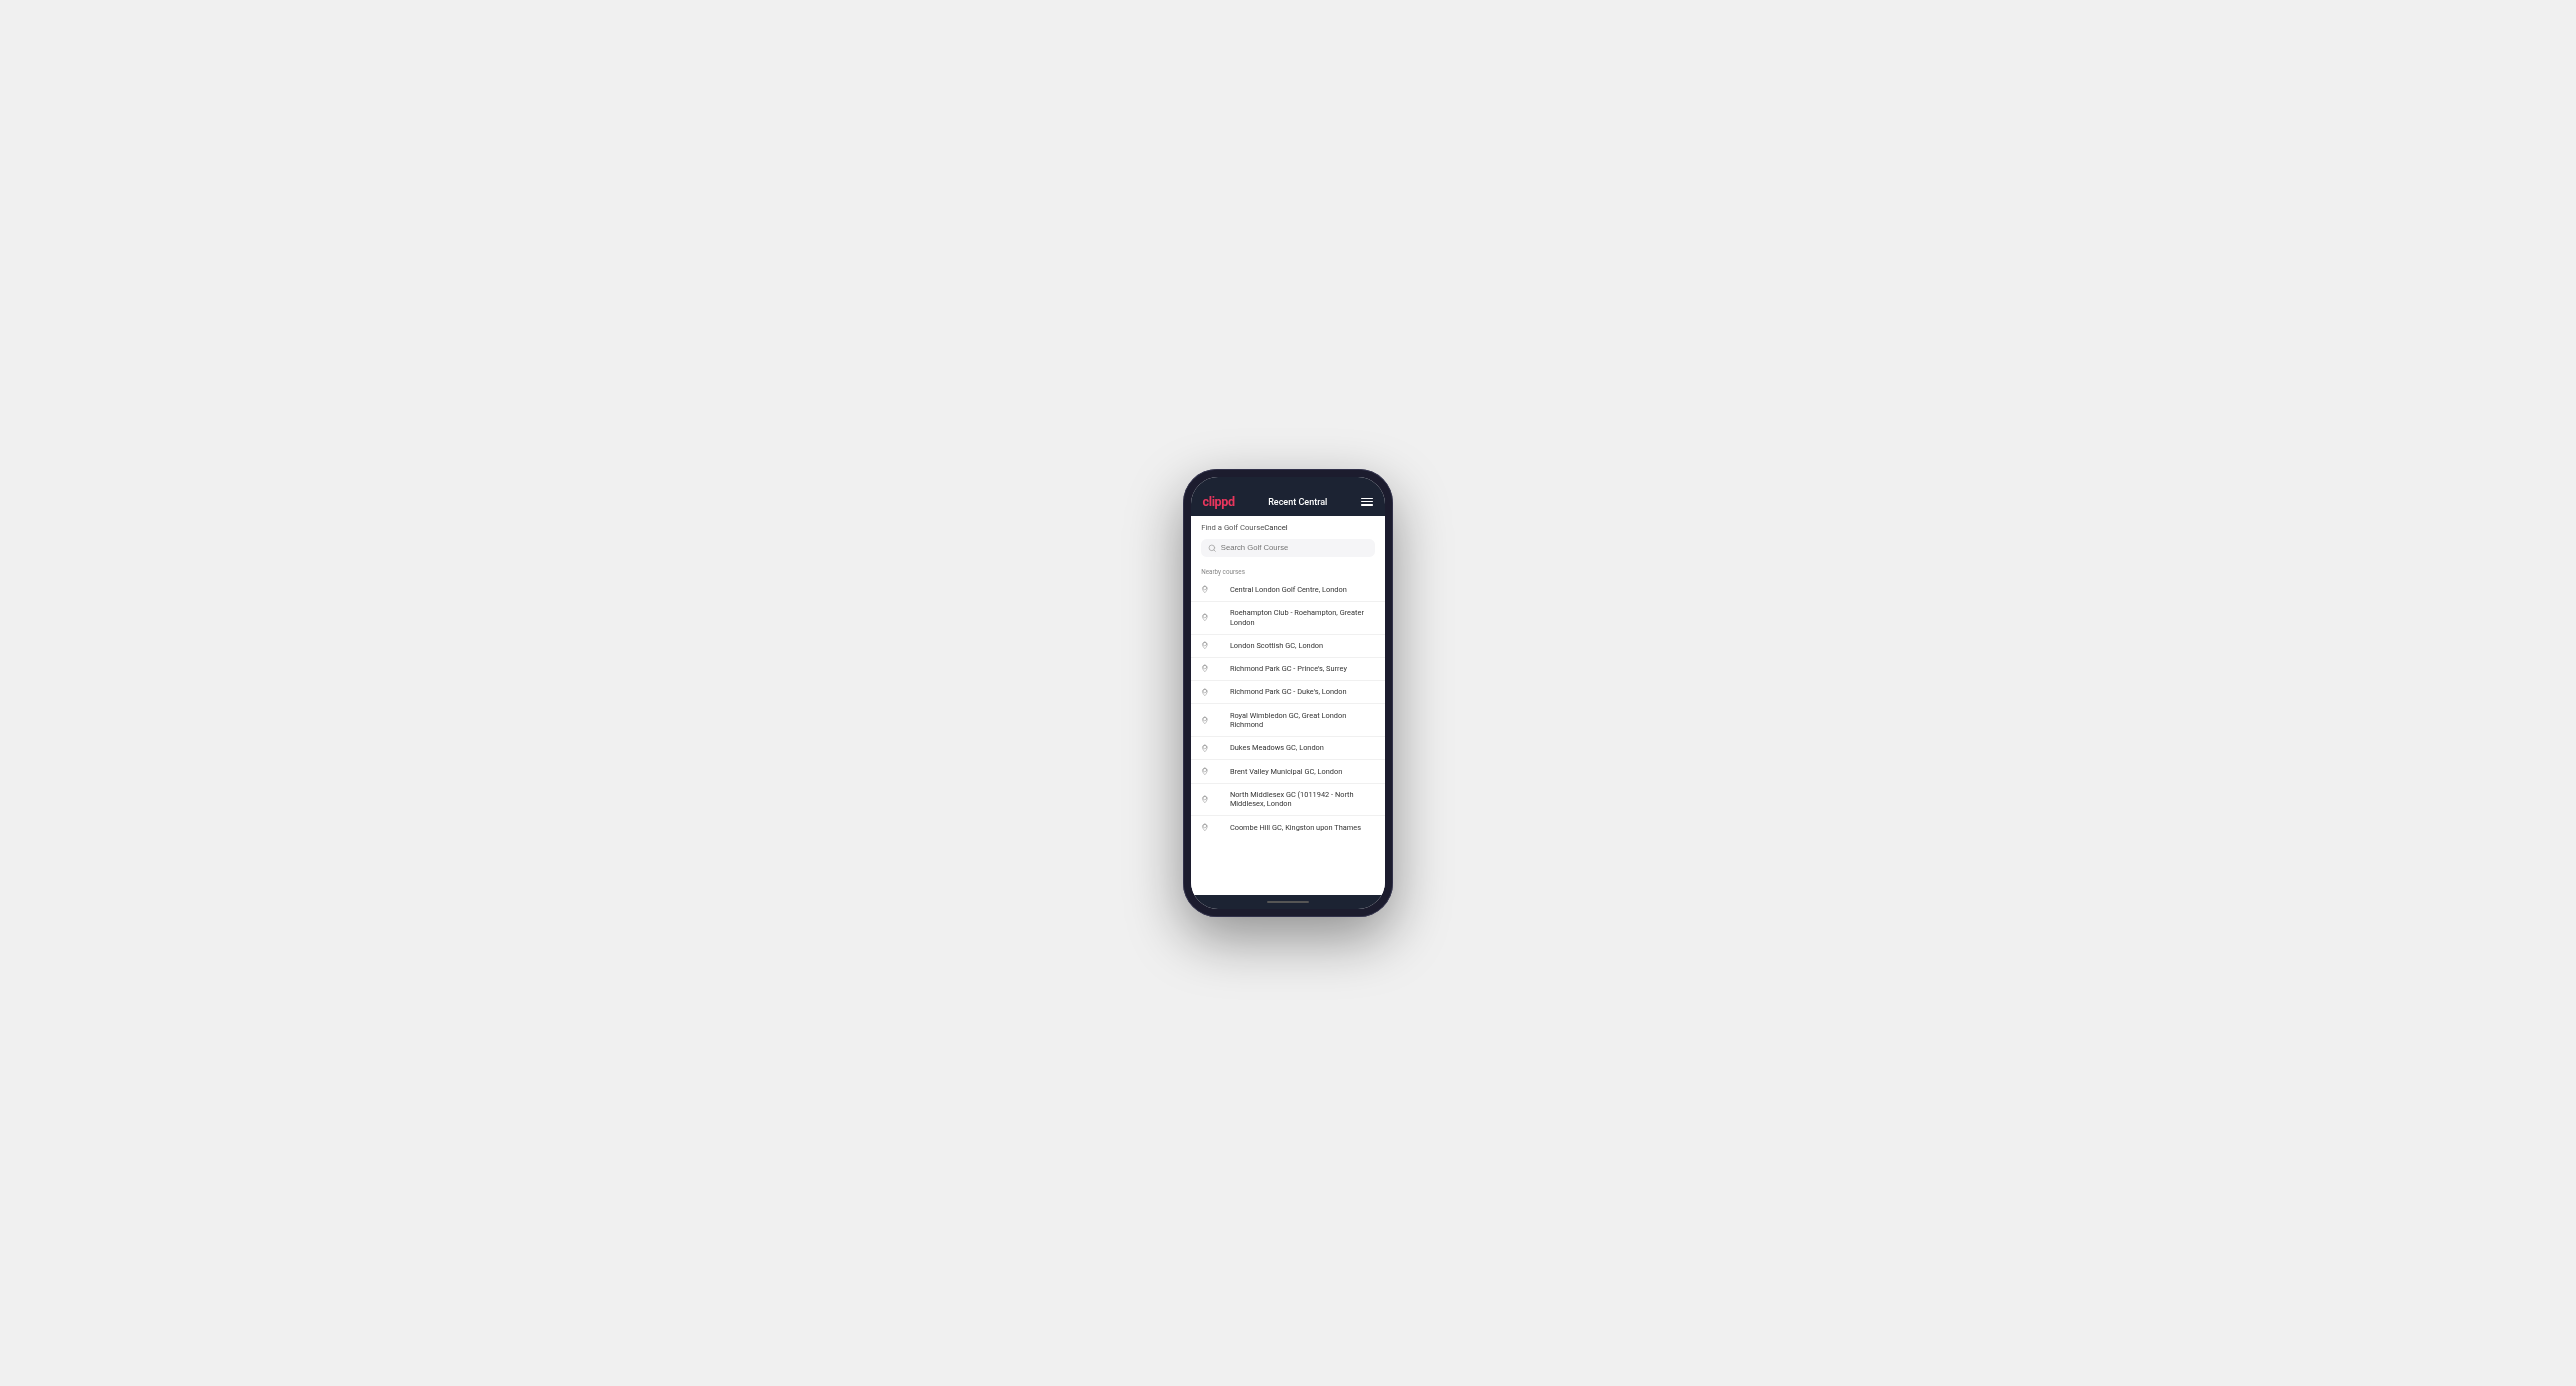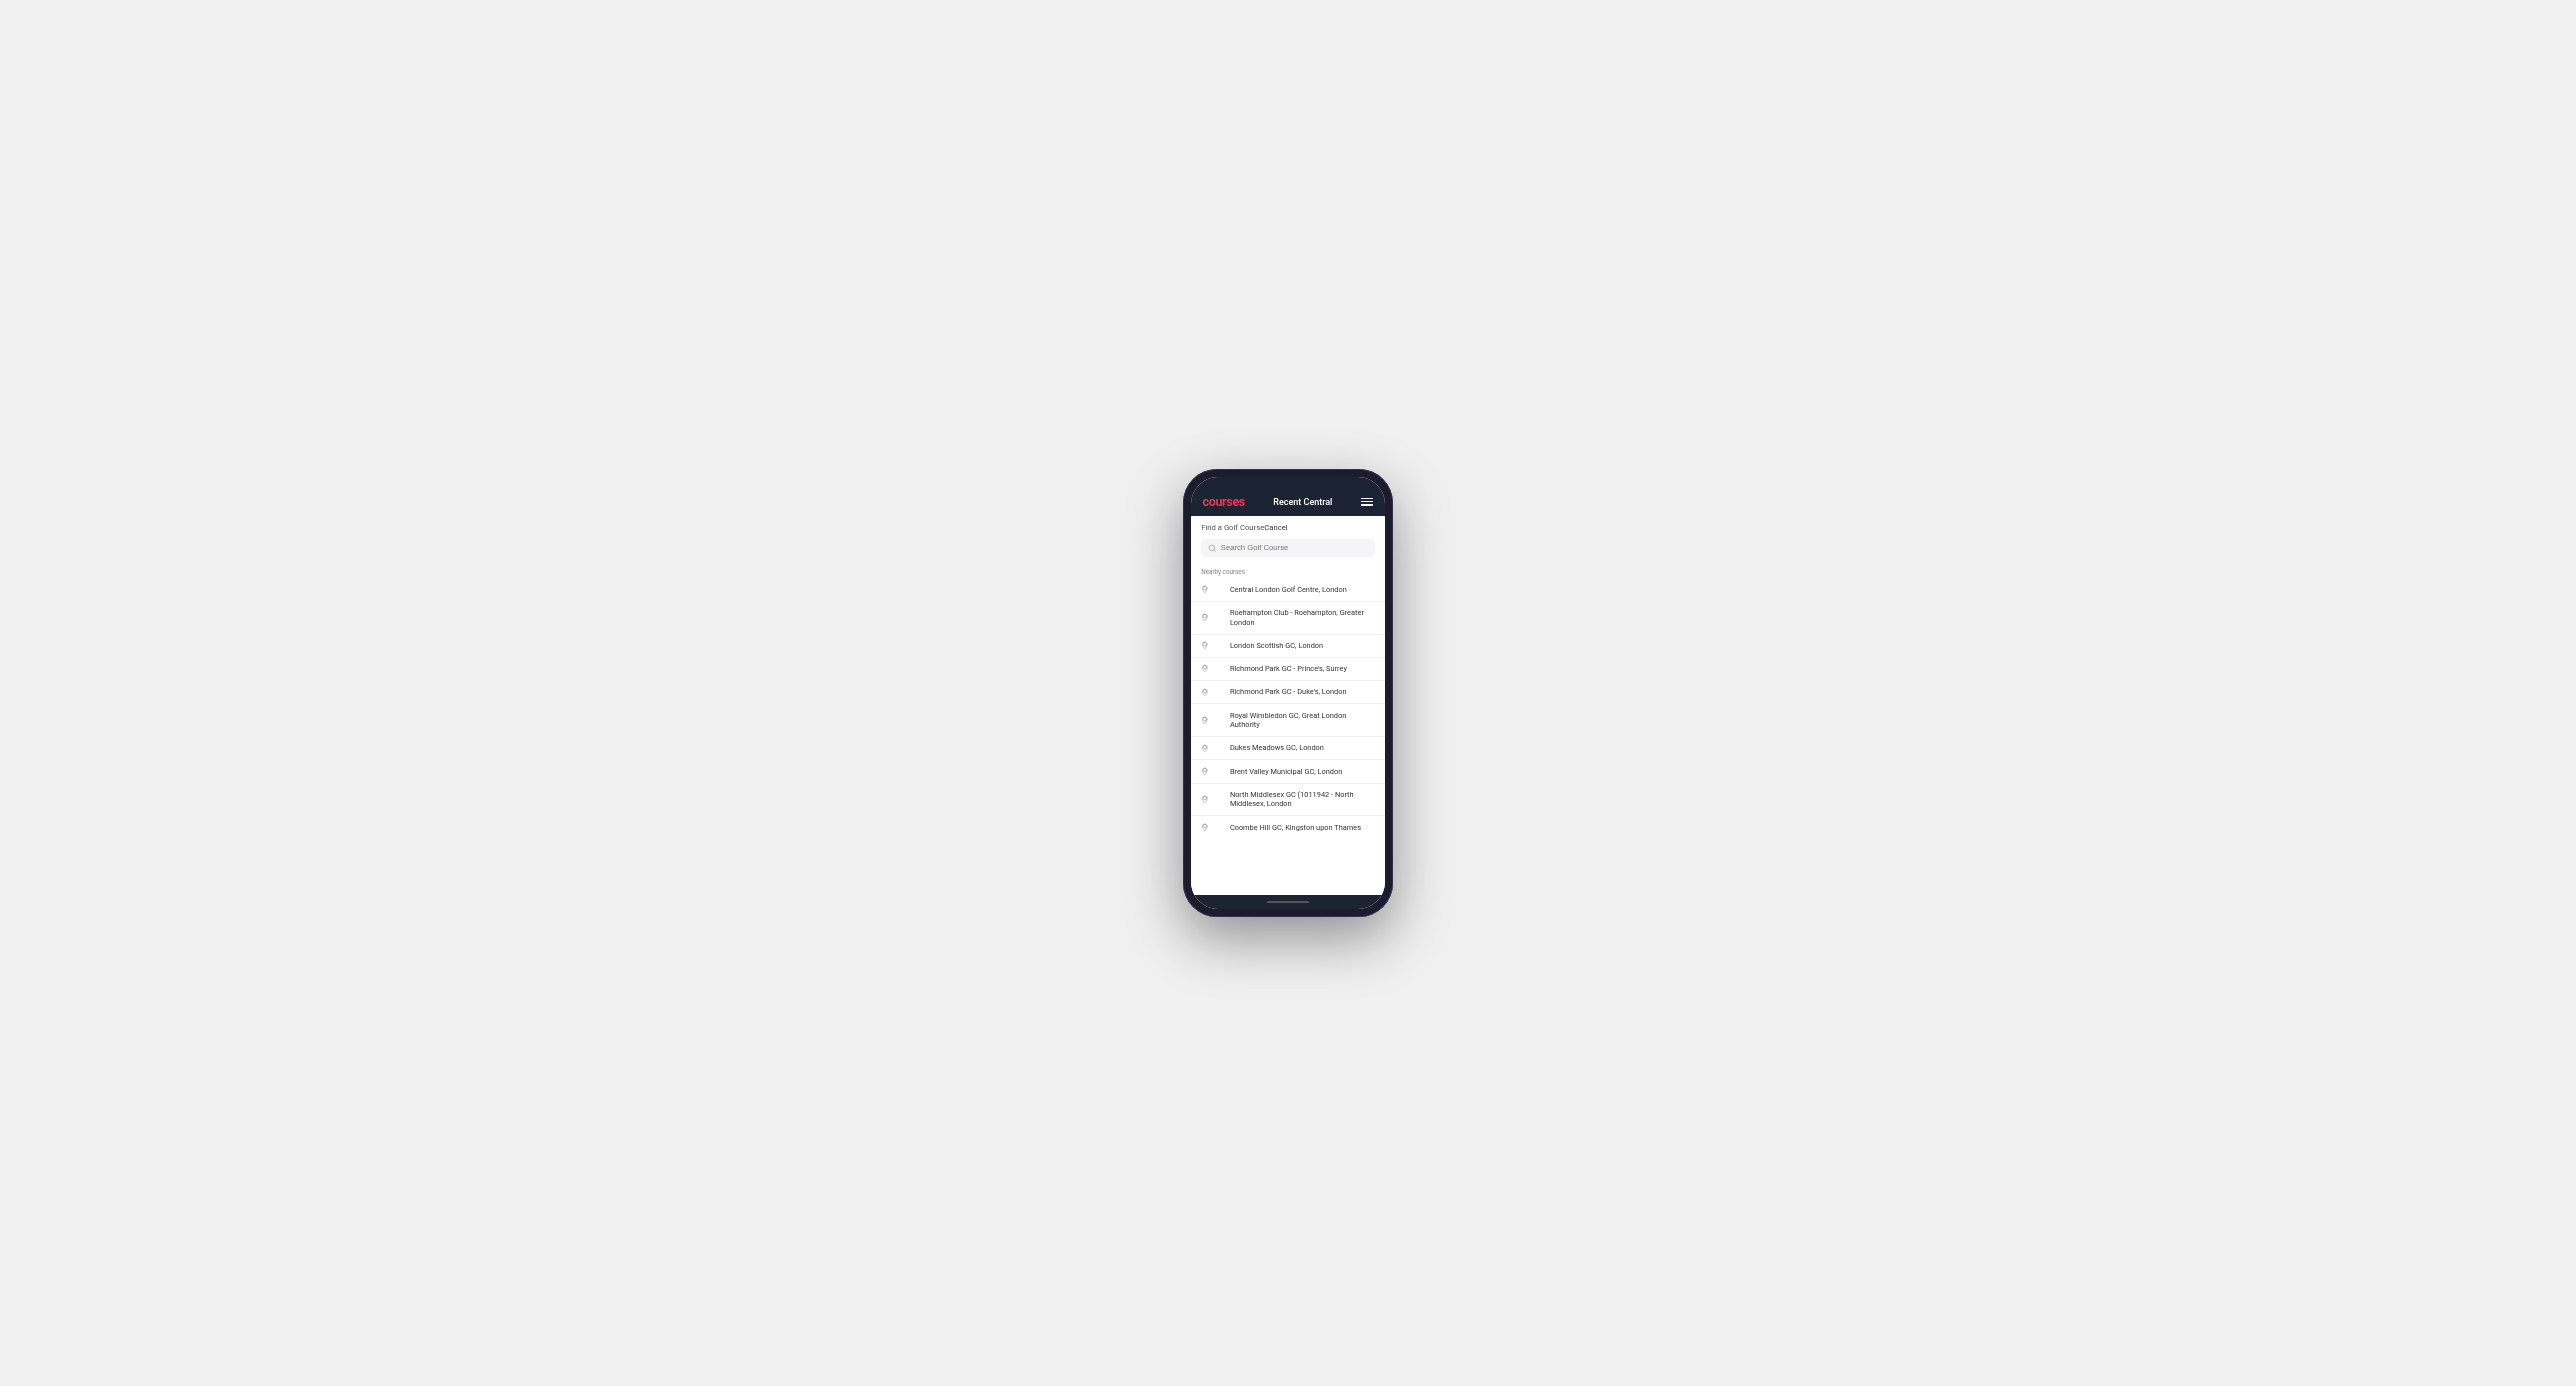--- a/index.html
+++ b/index.html
@@ -193,21 +193,21 @@
   </style>
 </head>
 <body>
 
 <div class="phone-outer">
   <div class="phone-inner">
 
     <div class="status-bar"></div>
 
     <div class="nav-bar">
-      <span class="nav-logo">courses</span>
+      <span class="nav-logo">clippd</span>
       <span class="nav-title">Recent Central</span>
       <div class="nav-menu">
         <span></span>
         <span></span>
         <span></span>
       </div>
     </div>
 
     <div class="content-area">
 
@@ -263,21 +263,21 @@
                 <circle cx="12" cy="10" r="6"></circle>
                 <path d="M12 4 C7 4 4 8 4 12 C4 18 12 26 12 26 C12 26 20 18 20 12 C20 8 17 4 12 4Z"></path>
               </svg>
               <span class="course-name">Richmond Park GC - Duke's, London</span>
             </div>
             <div class="course-item">
               <svg width="7.7" height="9" viewBox="0 0 24 30" fill="none" stroke="#999" stroke-width="2" stroke-linecap="round" stroke-linejoin="round" class="pin-icon">
                 <circle cx="12" cy="10" r="6"></circle>
                 <path d="M12 4 C7 4 4 8 4 12 C4 18 12 26 12 26 C12 26 20 18 20 12 C20 8 17 4 12 4Z"></path>
               </svg>
-              <span class="course-name">Royal Wimbledon GC, Great London Authority</span>
+              <span class="course-name">Royal Wimbledon GC, Great London Richmond</span>
             </div>
             <div class="course-item">
               <svg width="7.7" height="9" viewBox="0 0 24 30" fill="none" stroke="#999" stroke-width="2" stroke-linecap="round" stroke-linejoin="round" class="pin-icon">
                 <circle cx="12" cy="10" r="6"></circle>
                 <path d="M12 4 C7 4 4 8 4 12 C4 18 12 26 12 26 C12 26 20 18 20 12 C20 8 17 4 12 4Z"></path>
               </svg>
               <span class="course-name">Dukes Meadows GC, London</span>
             </div>
             <div class="course-item">
               <svg width="7.7" height="9" viewBox="0 0 24 30" fill="none" stroke="#999" stroke-width="2" stroke-linecap="round" stroke-linejoin="round" class="pin-icon">

